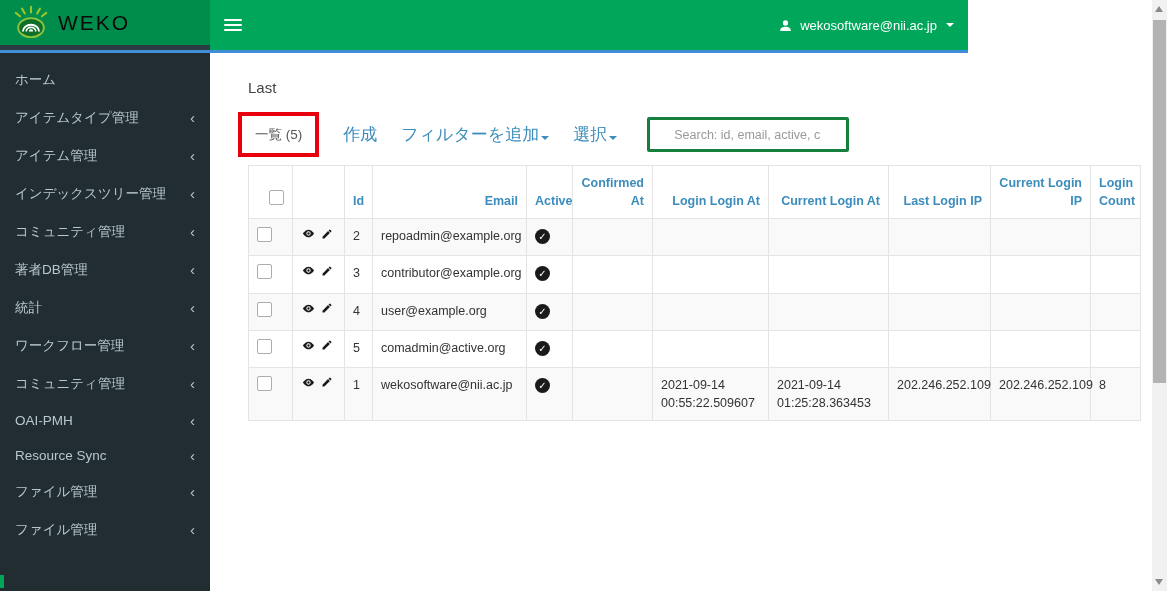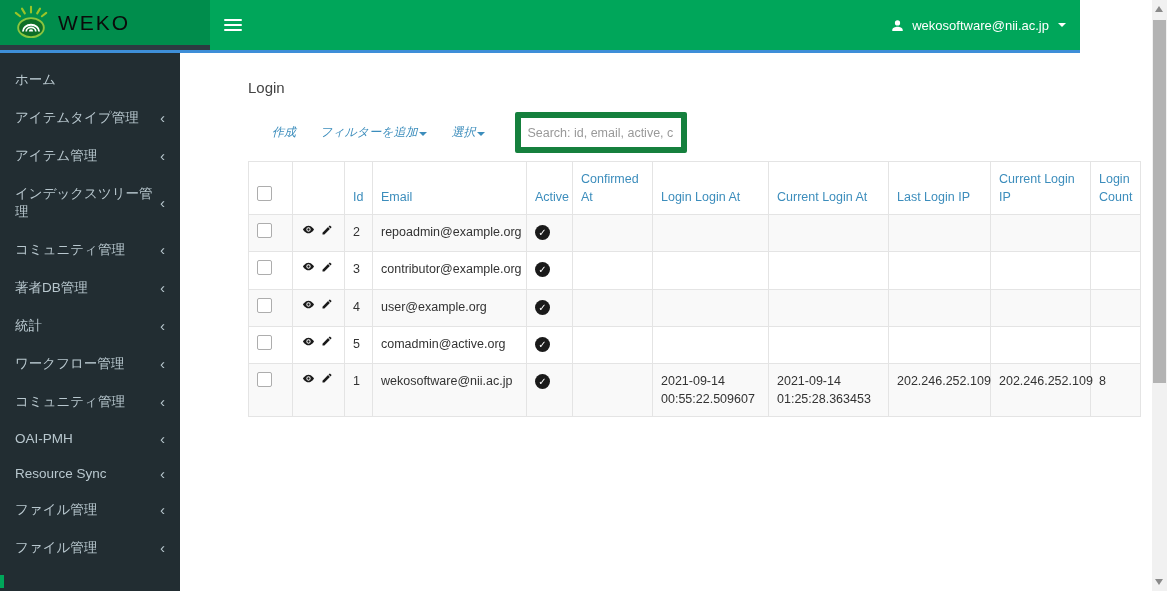--- a/index.html
+++ b/index.html
@@ -1,52 +1,52 @@
 <!DOCTYPE html>
 <html><head>
 <meta charset="utf-8">
 <style>
   html,body{margin:0;padding:0;background:#fff;font-family:"Liberation Sans","DejaVu Sans",sans-serif;}
   #app{position:relative;width:1167px;height:591px;overflow:hidden;background:#fff;}
 
   
-  .topbar{position:absolute;top:0;left:0;width:1080px;height:53px;}
+  .topbar{position:absolute;top:0;left:0;width:968px;height:53px;}
   .topbar-inner{display:flex;height:50px;}
   .logo-wrap{width:210px;height:50px;background:#2c3b41;}
   .logo-area{width:210px;height:45px;background:#008d4c;display:flex;align-items:center;padding-left:12px;box-sizing:border-box;cursor:pointer;}
   .brand-text{color:#0b0b0b;font-size:21px;letter-spacing:2px;margin-left:8px;font-weight:400;}
   .navbar{flex:1;background:#00a65a;height:50px;display:flex;align-items:center;justify-content:space-between;padding:0 14px;box-sizing:border-box;}
   .hamburger{width:18px;cursor:pointer;}
   .hamburger span{display:block;height:2px;background:#fff;margin:3px 0;border-radius:1px;}
   .user-menu{display:flex;align-items:center;color:#fff;font-size:13px;cursor:pointer;gap:7px;}
   .caret{display:inline-block;width:0;height:0;border-left:4px solid transparent;border-right:4px solid transparent;border-top:4px solid currentColor;margin-left:2px;}
   .blue-line{height:3px;background:#3e8ed8;width:100%;}
 
   
-  .sidebar{position:absolute;top:53px;left:0;bottom:0;width:180px;background:#222d32;}
+  .sidebar{position:absolute;top:53px;left:0;bottom:0;width:210px;background:#222d32;}
   .sidebar ul{list-style:none;margin:0;padding:8px 0 0 0;}
   .sidebar li{display:flex;align-items:center;justify-content:space-between;padding:10px 15px;color:#b8c7ce;font-size:13.5px;cursor:pointer;}
   .chevron{color:#b8c7ce;font-size:15px;line-height:10px;}
   .green-sliver{position:absolute;left:0;bottom:3px;width:4px;height:13px;background:#00a65a;}
 
   
   .main{position:absolute;top:53px;left:210px;width:942px;bottom:0;background:#fff;box-sizing:border-box;padding:26px 12px 0 38px;}
   .page-title{font-size:15px;color:#444;}
   .toolbar{display:flex;align-items:center;margin-top:16px;}
   .red-annotation{border:4px solid #e8000d;padding:9px 13px;margin-left:-10px;display:inline-block;}
   .tab-list{color:#555;font-size:13.5px;cursor:pointer;}
-  .toolbar a{color:#3c8dbc;text-decoration:none;font-size:12px;cursor:pointer;font-style:italic;}
+  .toolbar a{color:#3c8dbc;text-decoration:none;font-size:17px;cursor:pointer;}
   .lnk{margin-left:24px;}
-  .search-input{margin-left:30px;width:148px;height:17px;padding:6px 6px;border:6px solid #15803d;border-radius:2px;font-size:12.5px;color:#555;font-family:inherit;}
+  .search-input{margin-left:30px;width:148px;height:17px;padding:6px 24px;border:3px solid #15803d;border-radius:2px;font-size:12.5px;color:#555;font-family:inherit;}
   .search-input::placeholder{color:#999;}
 
   
   table.grid{border-collapse:collapse;table-layout:fixed;width:892px;margin-top:8px;font-size:12.5px;color:#333;}
   .grid th,.grid td{border:1px solid #e4e4e4;padding:8px;text-align:left;}
-  .grid th{color:#3c8dbc;font-weight:normal;vertical-align:bottom;line-height:1.45;cursor:pointer;}
+  .grid th{color:#3c8dbc;font-weight:bold;vertical-align:bottom;line-height:1.45;cursor:pointer;text-align:right;}
   .grid td{vertical-align:top;line-height:1.45;}
   .grid tr.striped td{background:#f9f9f9;}
   .cb{width:13px;height:13px;border:1px solid #adadad;background:#fff;border-radius:2px;display:inline-block;cursor:pointer;}
   .row-icons{display:flex;gap:5px;align-items:center;}
   .icon-btn{cursor:pointer;display:inline-flex;}
   .check-badge{width:15px;height:15px;border-radius:50%;background:#1a1a1a;color:#fff;font-size:10px;line-height:15px;text-align:center;display:inline-block;}
   .check-badge::after{content:"✓";font-weight:bold;}
 
   
   .scrollbar{position:absolute;top:0;right:0;width:15px;height:591px;background:#f1f1f1;}
@@ -153,23 +153,26 @@
         </li>
       <li>
           <span>ファイル管理</span>
           <span class="chevron">‹</span>
         </li>
     </ul>
     <div class="green-sliver"></div>
   </div>
 
   <div class="main">
-    <div class="page-title">Login</div>
+    <div class="page-title">Last</div>
 
     <div class="toolbar">
+      <span class="red-annotation">
+        <span class="tab-list">一覧 (5)</span>
+      </span>
       <a class="lnk">作成</a>
       <a class="lnk"><span>フィルターを追加</span><span class="caret"></span></a>
       <a class="lnk"><span>選択</span><span class="caret"></span></a>
       <input class="search-input" type="text" placeholder="Search: id, email, active, c" style="">
     </div>
 
     <table class="grid">
       <colgroup>
         <col style="width:44px">
           <col style="width:52px">

